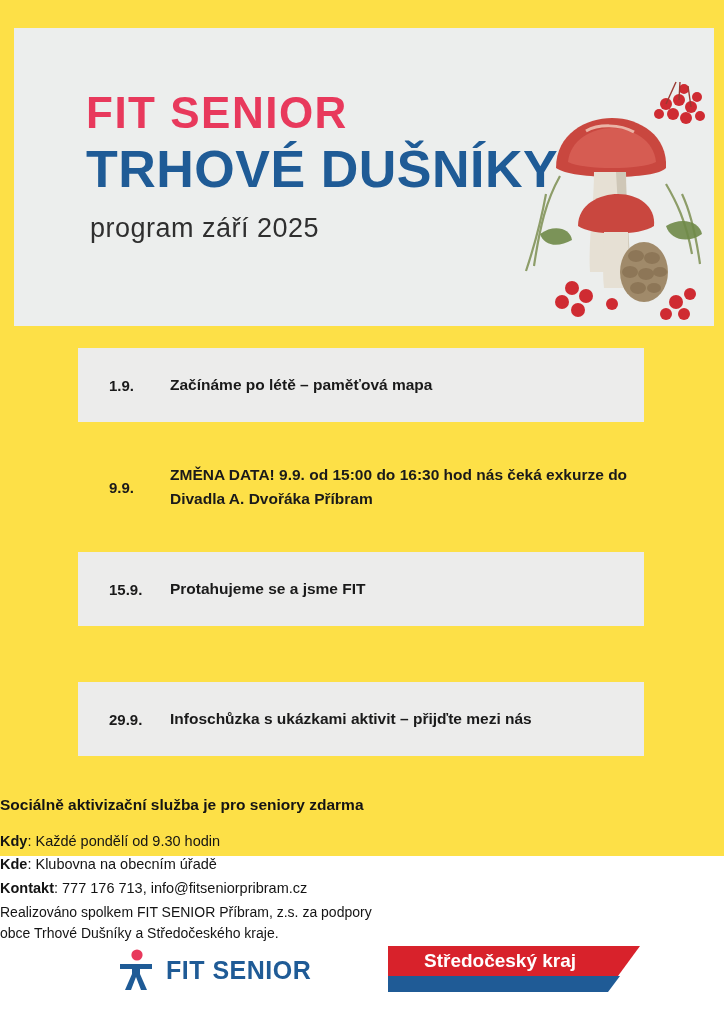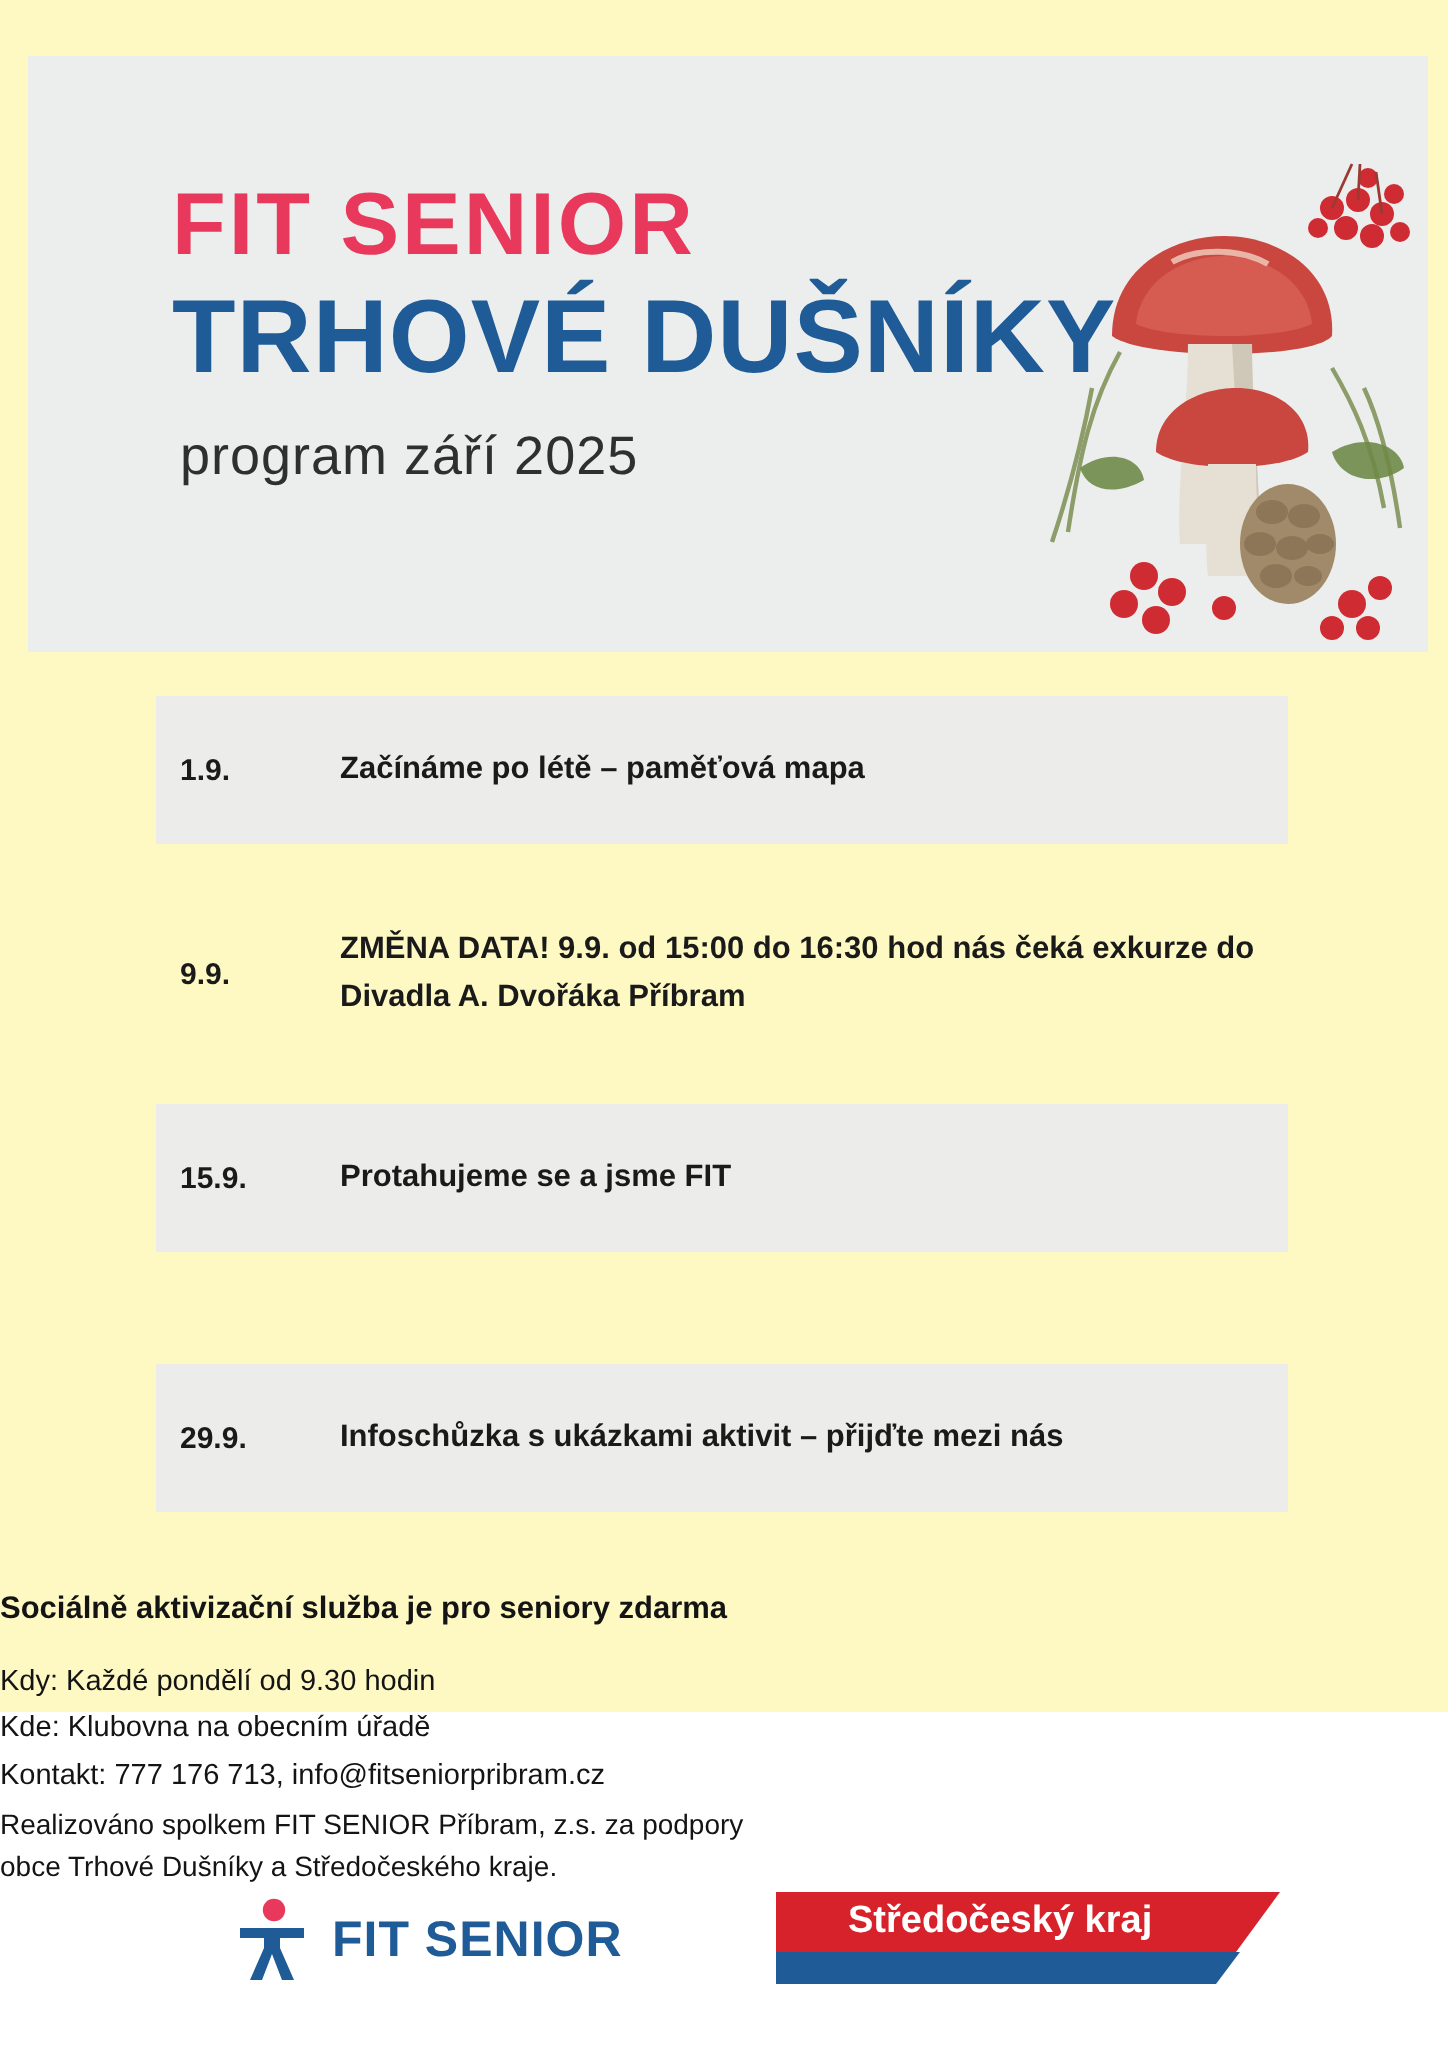--- a/index.html
+++ b/index.html
@@ -12,21 +12,21 @@
     height: 1024px;
     position: relative;
     font-family: "Liberation Sans", sans-serif;
     overflow: hidden;
   }
   .poster {
     position: absolute;
     left: 0; top: 0;
     width: 724px;
     height: 856px;
-    background: #fef9c3;
+    background: #fde047;
   }
 
   
   .header-band {
     position: absolute;
     left: 14px;
     top: 28px;
     width: 700px;
     height: 298px;
     background: #eceeed;
@@ -84,21 +84,21 @@
     display: flex;
     align-items: center;
     min-height: 62px;
     padding: 6px 0;
   }
   .row.shaded { background: #ececeb; }
   .row .date {
     width: 92px;
     flex: 0 0 92px;
     text-align: left;
-    padding-left: 12px;
+    padding-left: 31px;
     box-sizing: border-box;
     font-size: 15px;
     font-weight: bold;
     color: #1a1a1a;
   }
   .row .desc {
     flex: 1 1 auto;
     font-size: 15.5px;
     font-weight: bold;
     color: #1a1a1a;
@@ -118,21 +118,21 @@
     font-size: 15.5px;
     font-weight: bold;
     color: #141414;
     margin-bottom: 16px;
   }
   .info .line {
     font-size: 14.5px;
     color: #141414;
     line-height: 1.62;
   }
-  .info .line b { font-weight: normal; }
+  .info .line b { font-weight: bold; }
   .info .support {
     margin-top: 2px;
     font-size: 14px;
     color: #141414;
     line-height: 1.5;
   }
 
   
   .logos {
     position: absolute;

